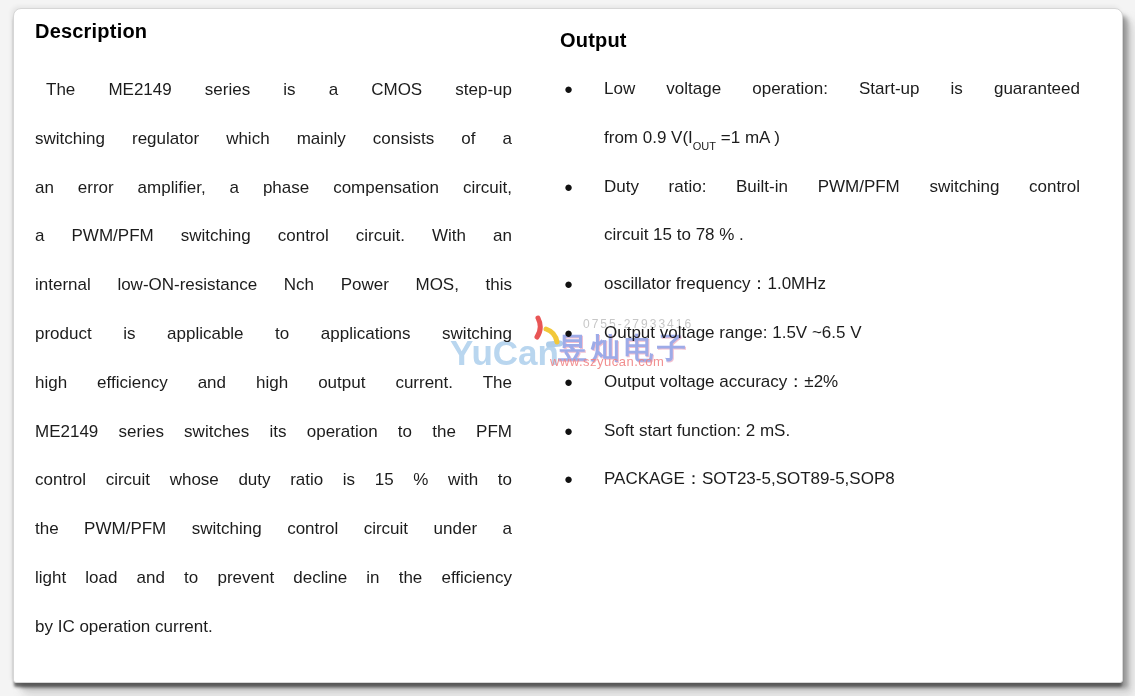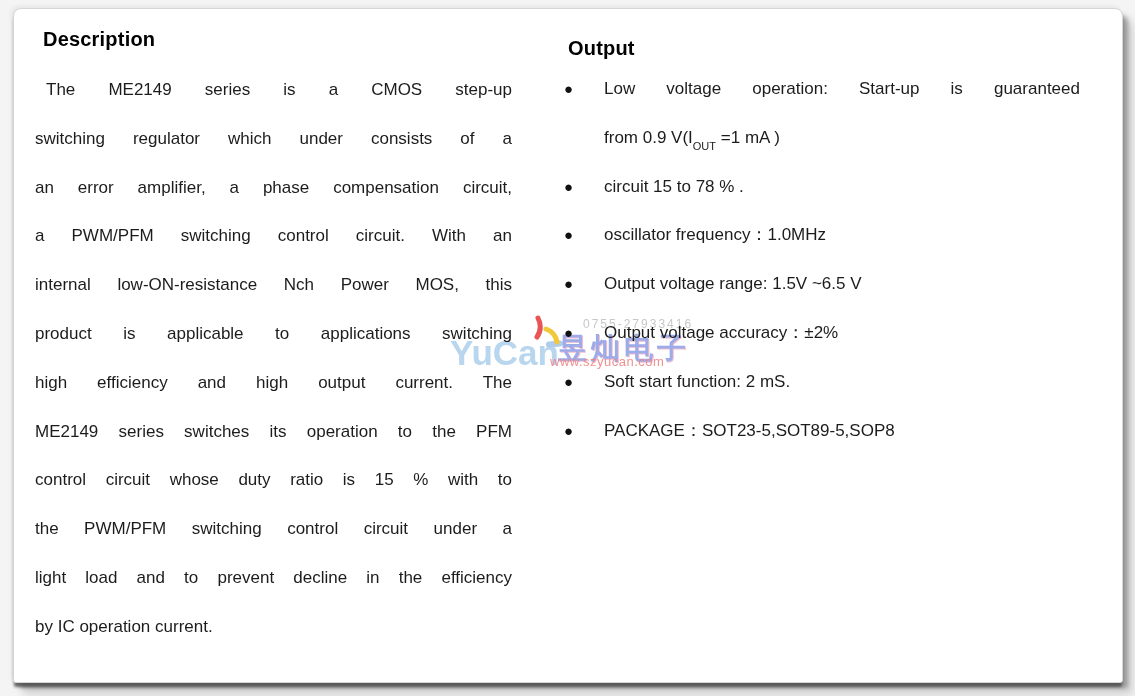--- a/index.html
+++ b/index.html
@@ -15,21 +15,21 @@
     border-radius:8px 8px 3px 3px;
     box-shadow:
       0 5px 3px -1px rgba(70,70,70,0.80),
       6px 6px 4px -1px rgba(110,110,110,0.55),
       10px 12px 10px rgba(150,150,150,0.35),
       -2px -2px 4px rgba(0,0,0,0.06);
     box-sizing:border-box;
   }
   .col{position:absolute;z-index:2;}
   h2.sec{
-    margin:8px;font-size:20px;font-weight:bold;color:#000;
+    margin:0;font-size:20px;font-weight:bold;color:#000;
     line-height:24px;letter-spacing:0.2px;
   }
   .desc-head{left:21px;top:10px;}
   .feat-head{left:546px;top:19px;}
   .desc-body{left:21px;top:57px;width:477px;}
   .line{
     height:48.8px;line-height:48.8px;
     font-size:17px;color:#1c1c1c;
     text-align:justify;text-align-last:left;
     white-space:normal;overflow:visible;
@@ -82,21 +82,21 @@
       <path d="M18,14 C24,16 28,21 29,27" stroke="#f2c83a" stroke-width="5" fill="none" stroke-linecap="round"></path>
     </svg>
   </div>
   <div class="wm wm-phone">0755-27933416</div>
   <div class="wm wm-cn">昱灿电子</div>
   <div class="wm wm-url">www.szyucan.com</div>
 
   <h2 class="sec col desc-head">Description</h2>
   <div class="col desc-body">
     <div class="line just indent">The ME2149 series is a CMOS step-up</div>
-    <div class="line just">switching regulator which under consists of a</div>
+    <div class="line just">switching regulator which mainly consists of a</div>
     <div class="line just">an error amplifier, a phase compensation circuit,</div>
     <div class="line just">a PWM/PFM switching control circuit. With an</div>
     <div class="line just">internal low-ON-resistance Nch Power MOS, this</div>
     <div class="line just">product is applicable to applications switching</div>
     <div class="line just">high efficiency and high output current. The</div>
     <div class="line just">ME2149 series switches its operation to the PFM</div>
     <div class="line just">control circuit whose duty ratio is 15 % with to</div>
     <div class="line just">the PWM/PFM switching control circuit under a</div>
     <div class="line just">light load and to prevent decline in the efficiency</div>
     <div class="line">by IC operation current.</div>
@@ -109,20 +109,21 @@
       <span class="bullet">●</span>
       <div class="ftext">
         <div class="line just">Low voltage operation: Start-up is guaranteed</div>
         <div class="line"><span>from 0.9 V(I</span><sub class="isub">OUT</sub><span> =1 mA )</span></div>
       </div>
     </li>
 
     <li class="feat">
       <span class="bullet">●</span>
       <div class="ftext">
+        <div class="line just">Duty ratio: Built-in PWM/PFM switching control</div>
         <div class="line">circuit 15 to 78 % .</div>
       </div>
     </li>
 
     <li class="feat">
       <span class="bullet">●</span>
       <div class="ftext">
         <div class="line">oscillator frequency：1.0MHz</div>
       </div>
     </li>

